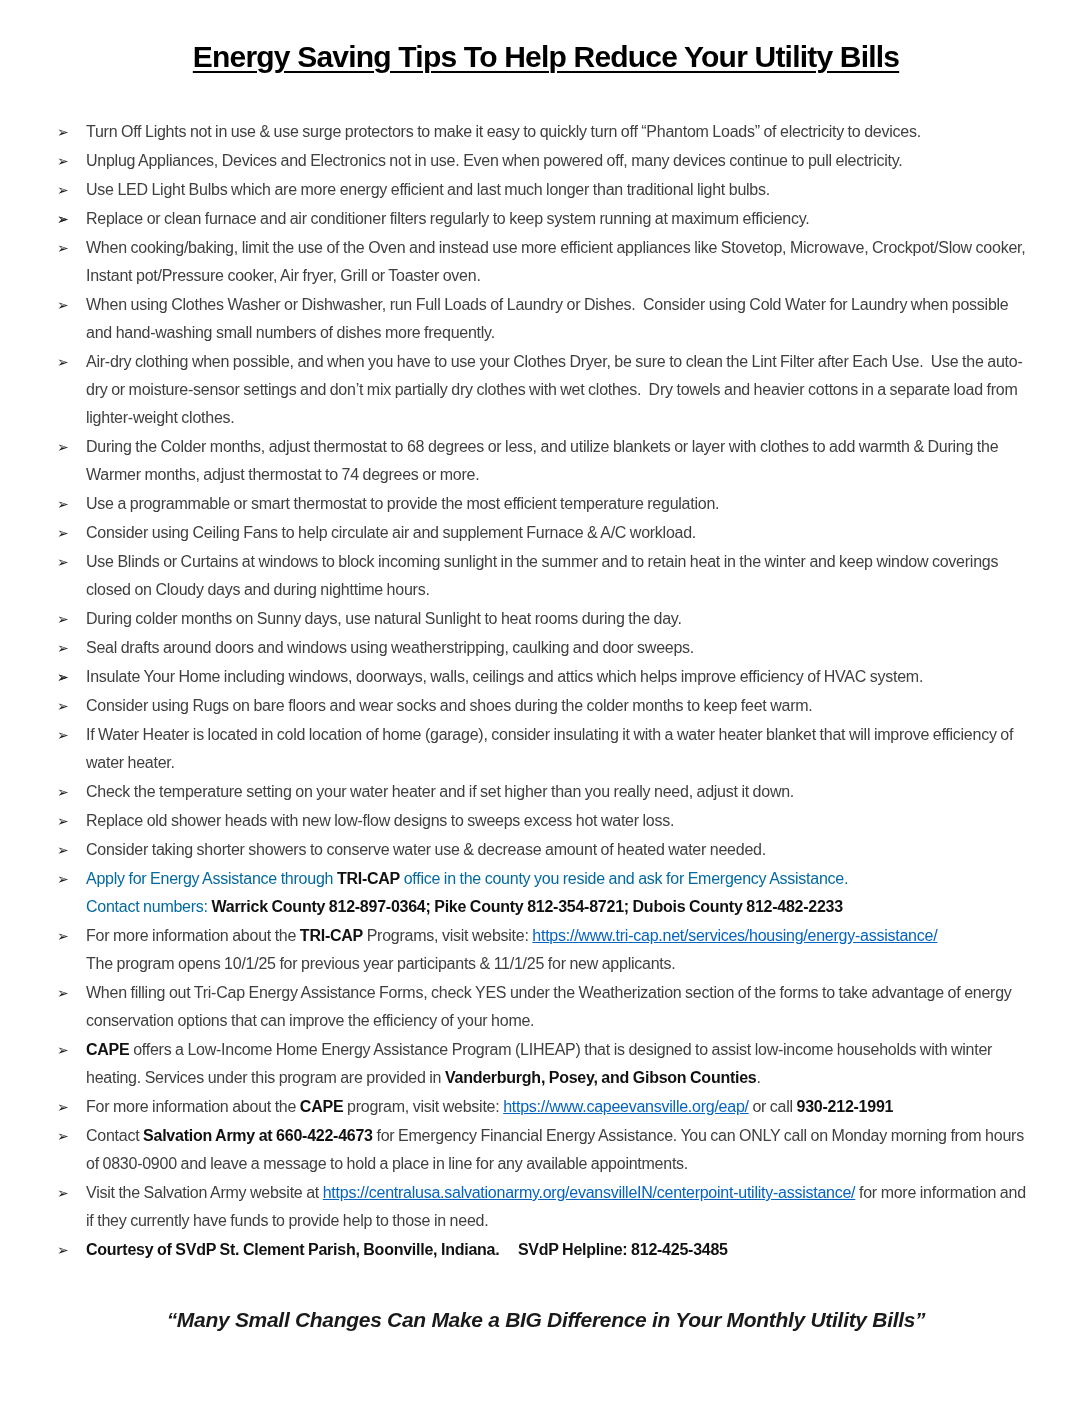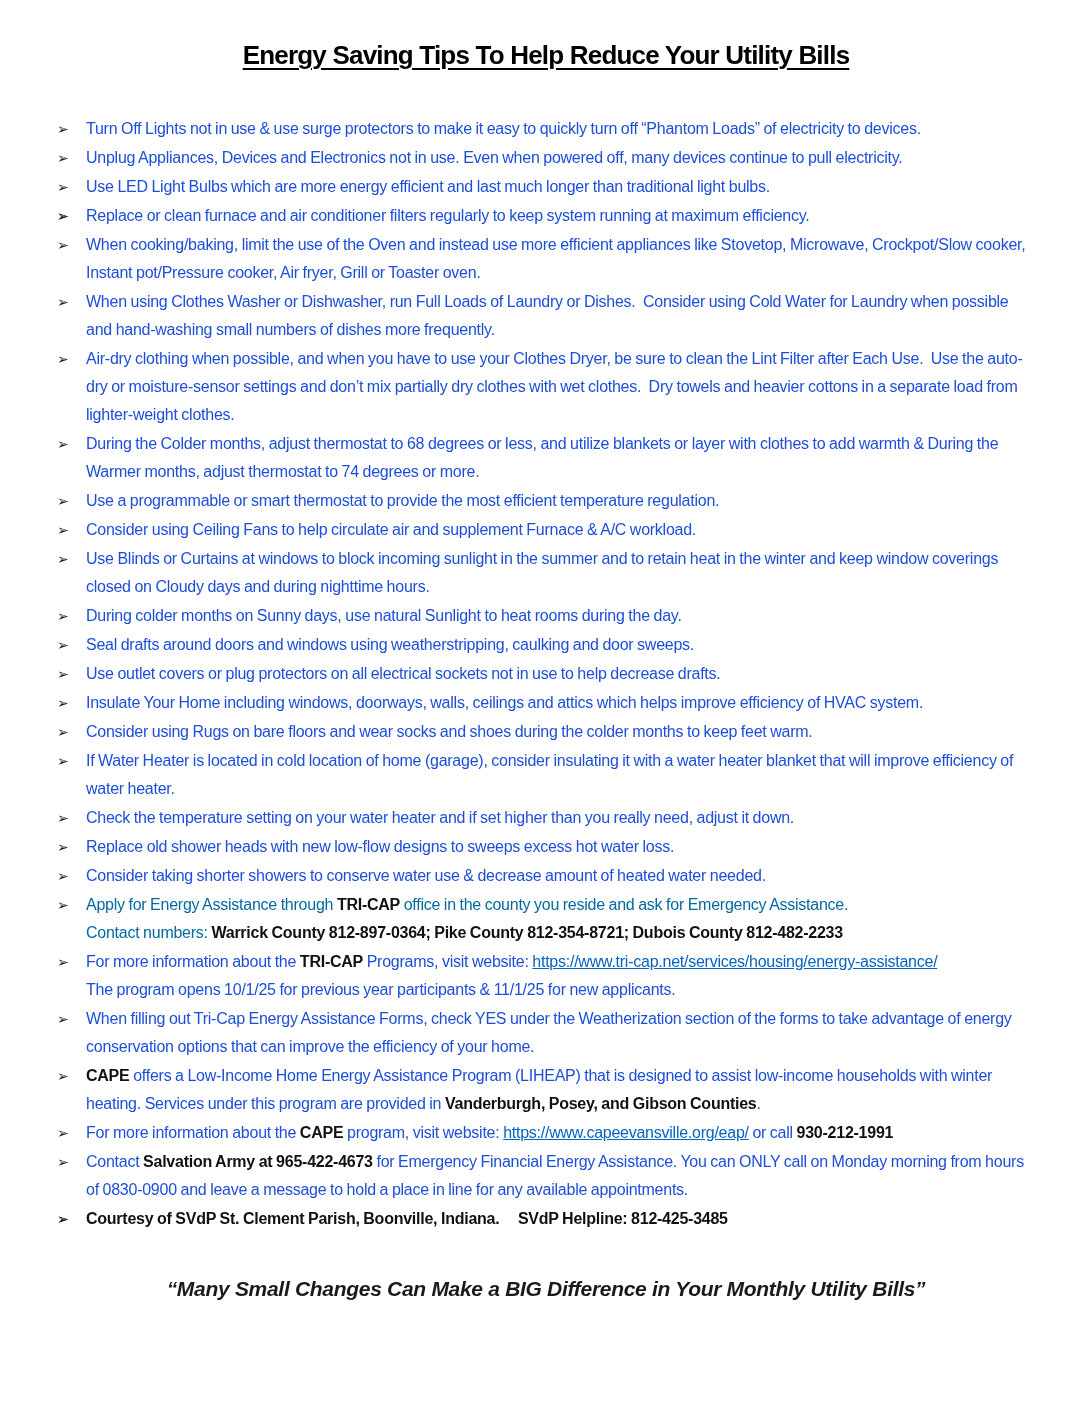--- a/index.html
+++ b/index.html
@@ -15,21 +15,21 @@
     overflow: hidden;
   }
   .page {
     box-sizing: border-box;
     width: 1088px;
     height: 1408px;
     padding: 30px 52px 0 56px;
   }
   .doc-title {
     text-align: center;
-    font-size: 26px;
+    font-size: 30px;
     font-weight: bold;
     letter-spacing: -0.8px;
     color: #000000;
     text-decoration: underline;
     text-decoration-thickness: 2px;
     text-underline-offset: 4px;
     margin: 10px 0 0 0;
   }
   ul.tips {
     list-style: none;
@@ -45,21 +45,21 @@
     padding-left: 30px;
     margin: 0 0 1px 0;
   }
   .marker {
     position: absolute;
     left: 1px;
     top: 0;
     font-size: 14px;
     color: #222222;
   }
-  .seg-n { color: #1d4ed8; }
+  .seg-n { color: #404040; }
   .seg-b { font-weight: bold; color: #111111; text-align: center; }
   .seg-g { color: #0369a1; }
   a.seg-l {
     color: #0563c1;
     text-decoration: underline;
     cursor: pointer;
     text-align: center;
   }
   .footer-quote {
     text-align: center;
@@ -84,31 +84,31 @@
       <li><span class="marker">➢</span><span><span class="seg-n">Replace or clean furnace and air conditioner filters regularly to keep system running at maximum efficiency.</span></span></li>
       <li><span class="marker">➢</span><span><span class="seg-n">When cooking/baking, limit the use of the Oven and instead use more efficient appliances like Stovetop, Microwave, Crockpot/Slow cooker, Instant pot/Pressure cooker, Air fryer, Grill or Toaster oven.</span></span></li>
       <li><span class="marker">➢</span><span><span class="seg-n">When using Clothes Washer or Dishwasher, run Full Loads of Laundry or Dishes.&nbsp; Consider using Cold Water for Laundry when possible and hand-washing small numbers of dishes more frequently.</span></span></li>
       <li><span class="marker">➢</span><span><span class="seg-n">Air-dry clothing when possible, and when you have to use your Clothes Dryer, be sure to clean the Lint Filter after Each Use.&nbsp; Use the auto-dry or moisture-sensor settings and don’t mix partially dry clothes with wet clothes.&nbsp; Dry towels and heavier cottons in a separate load from lighter-weight clothes.</span></span></li>
       <li><span class="marker">➢</span><span><span class="seg-n">During the Colder months, adjust thermostat to 68 degrees or less, and utilize blankets or layer with clothes to add warmth &amp; During the Warmer months, adjust thermostat to 74 degrees or more.</span></span></li>
       <li><span class="marker">➢</span><span><span class="seg-n">Use a programmable or smart thermostat to provide the most efficient temperature regulation.</span></span></li>
       <li><span class="marker">➢</span><span><span class="seg-n">Consider using Ceiling Fans to help circulate air and supplement Furnace &amp; A/C workload.</span></span></li>
       <li><span class="marker">➢</span><span><span class="seg-n">Use Blinds or Curtains at windows to block incoming sunlight in the summer and to retain heat in the winter and keep window coverings closed on Cloudy days and during nighttime hours.</span></span></li>
       <li><span class="marker">➢</span><span><span class="seg-n">During colder months on Sunny days, use natural Sunlight to heat rooms during the day.</span></span></li>
       <li><span class="marker">➢</span><span><span class="seg-n">Seal drafts around doors and windows using weatherstripping, caulking and door sweeps.</span></span></li>
-      <li><span class="marker">➢</span><span><span class="seg-n">Use outlet covers or plug protectors on all electrical sockets not in use to help decrease drafts.</span></span></li>
+      <li><span class="marker">➢</span></li>
       <li><span class="marker">➢</span><span><span class="seg-n">Insulate Your Home including windows, doorways, walls, ceilings and attics which helps improve efficiency of HVAC system.</span></span></li>
       <li><span class="marker">➢</span><span><span class="seg-n">Consider using Rugs on bare floors and wear socks and shoes during the colder months to keep feet warm.</span></span></li>
       <li><span class="marker">➢</span><span><span class="seg-n">If Water Heater is located in cold location of home (garage), consider insulating it with a water heater blanket that will improve efficiency of water heater.</span></span></li>
       <li><span class="marker">➢</span><span><span class="seg-n">Check the temperature setting on your water heater and if set higher than you really need, adjust it down.</span></span></li>
       <li><span class="marker">➢</span><span><span class="seg-n">Replace old shower heads with new low-flow designs to sweeps excess hot water loss.</span></span></li>
       <li><span class="marker">➢</span><span><span class="seg-n">Consider taking shorter showers to conserve water use &amp; decrease amount of heated water needed.</span></span></li>
       <li><span class="marker">➢</span><span><span class="seg-g">Apply for Energy Assistance through </span><span class="seg-b">TRI-CAP</span><span class="seg-g"> office in the county you reside and ask for Emergency Assistance.</span><br><span class="seg-g">Contact numbers: </span><span class="seg-b">Warrick County 812-897-0364; Pike County 812-354-8721; Dubois County 812-482-2233</span></span></li>
       <li><span class="marker">➢</span><span><span class="seg-n">For more information about the </span><span class="seg-b">TRI-CAP</span><span class="seg-n"> Programs, visit website: </span><a class="seg-l" href="#">https://www.tri-cap.net/services/housing/energy-assistance/</a><br><span class="seg-n">The program opens 10/1/25 for previous year participants &amp; 11/1/25 for new applicants.</span></span></li>
       <li><span class="marker">➢</span><span><span class="seg-n">When filling out Tri-Cap Energy Assistance Forms, check YES under the Weatherization section of the forms to take advantage of energy conservation options that can improve the efficiency of your home.</span></span></li>
       <li><span class="marker">➢</span><span><span class="seg-b">CAPE</span><span class="seg-n"> offers a Low-Income Home Energy Assistance Program (LIHEAP) that is designed to assist low-income households with winter heating. Services under this program are provided in </span><span class="seg-b">Vanderburgh, Posey, and Gibson Counties</span><span class="seg-n">.</span></span></li>
       <li><span class="marker">➢</span><span><span class="seg-n">For more information about the </span><span class="seg-b">CAPE</span><span class="seg-n"> program, visit website: </span><a class="seg-l" href="#">https://www.capeevansville.org/eap/</a><span class="seg-n"> or call </span><span class="seg-b">930-212-1991</span></span></li>
-      <li><span class="marker">➢</span><span><span class="seg-n">Contact </span><span class="seg-b">Salvation Army at 965-422-4673</span><span class="seg-n"> for Emergency Financial Energy Assistance. You can ONLY call on Monday morning from hours of 0830-0900 and leave a message to hold a place in line for any available appointments.</span></span></li>
-      <li><span class="marker">➢</span></li>
+      <li><span class="marker">➢</span><span><span class="seg-n">Contact </span><span class="seg-b">Salvation Army at 660-422-4673</span><span class="seg-n"> for Emergency Financial Energy Assistance. You can ONLY call on Monday morning from hours of 0830-0900 and leave a message to hold a place in line for any available appointments.</span></span></li>
+      <li><span class="marker">➢</span><span><span class="seg-n">Visit the Salvation Army website at </span><a class="seg-l" href="#">https://centralusa.salvationarmy.org/evansvilleIN/centerpoint-utility-assistance/</a><span class="seg-n"> for more information and if they currently have funds to provide help to those in need.</span></span></li>
       <li><span class="marker">➢</span><span><span class="seg-b">Courtesy of SVdP St. Clement Parish, Boonville, Indiana.&nbsp;&nbsp;&nbsp;&nbsp; SVdP Helpline: 812-425-3485</span></span></li>
     </ul>
   <div class="footer-quote">“Many Small Changes Can Make a BIG Difference in Your Monthly Utility Bills”</div>
 
 </div>
 
 </body></html>

